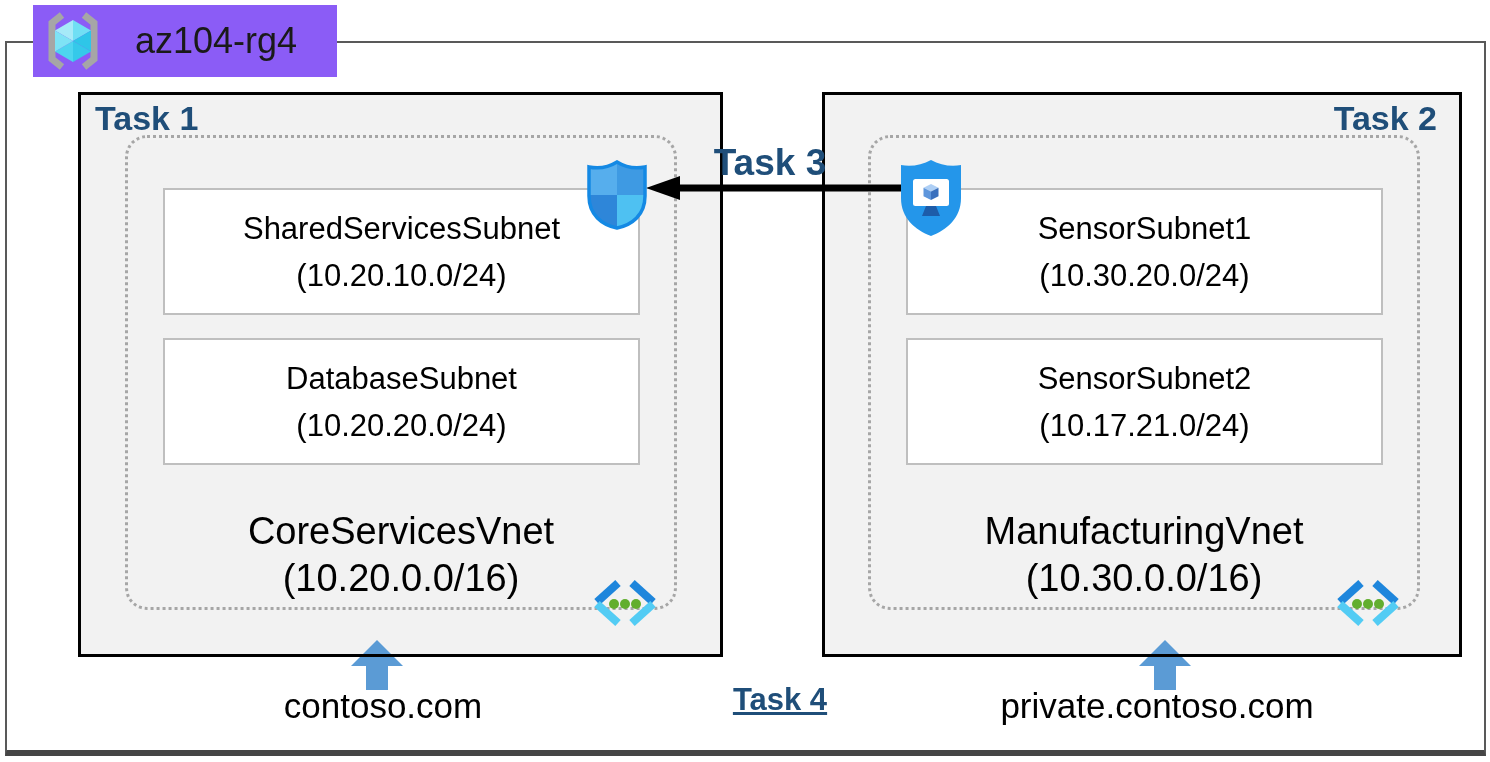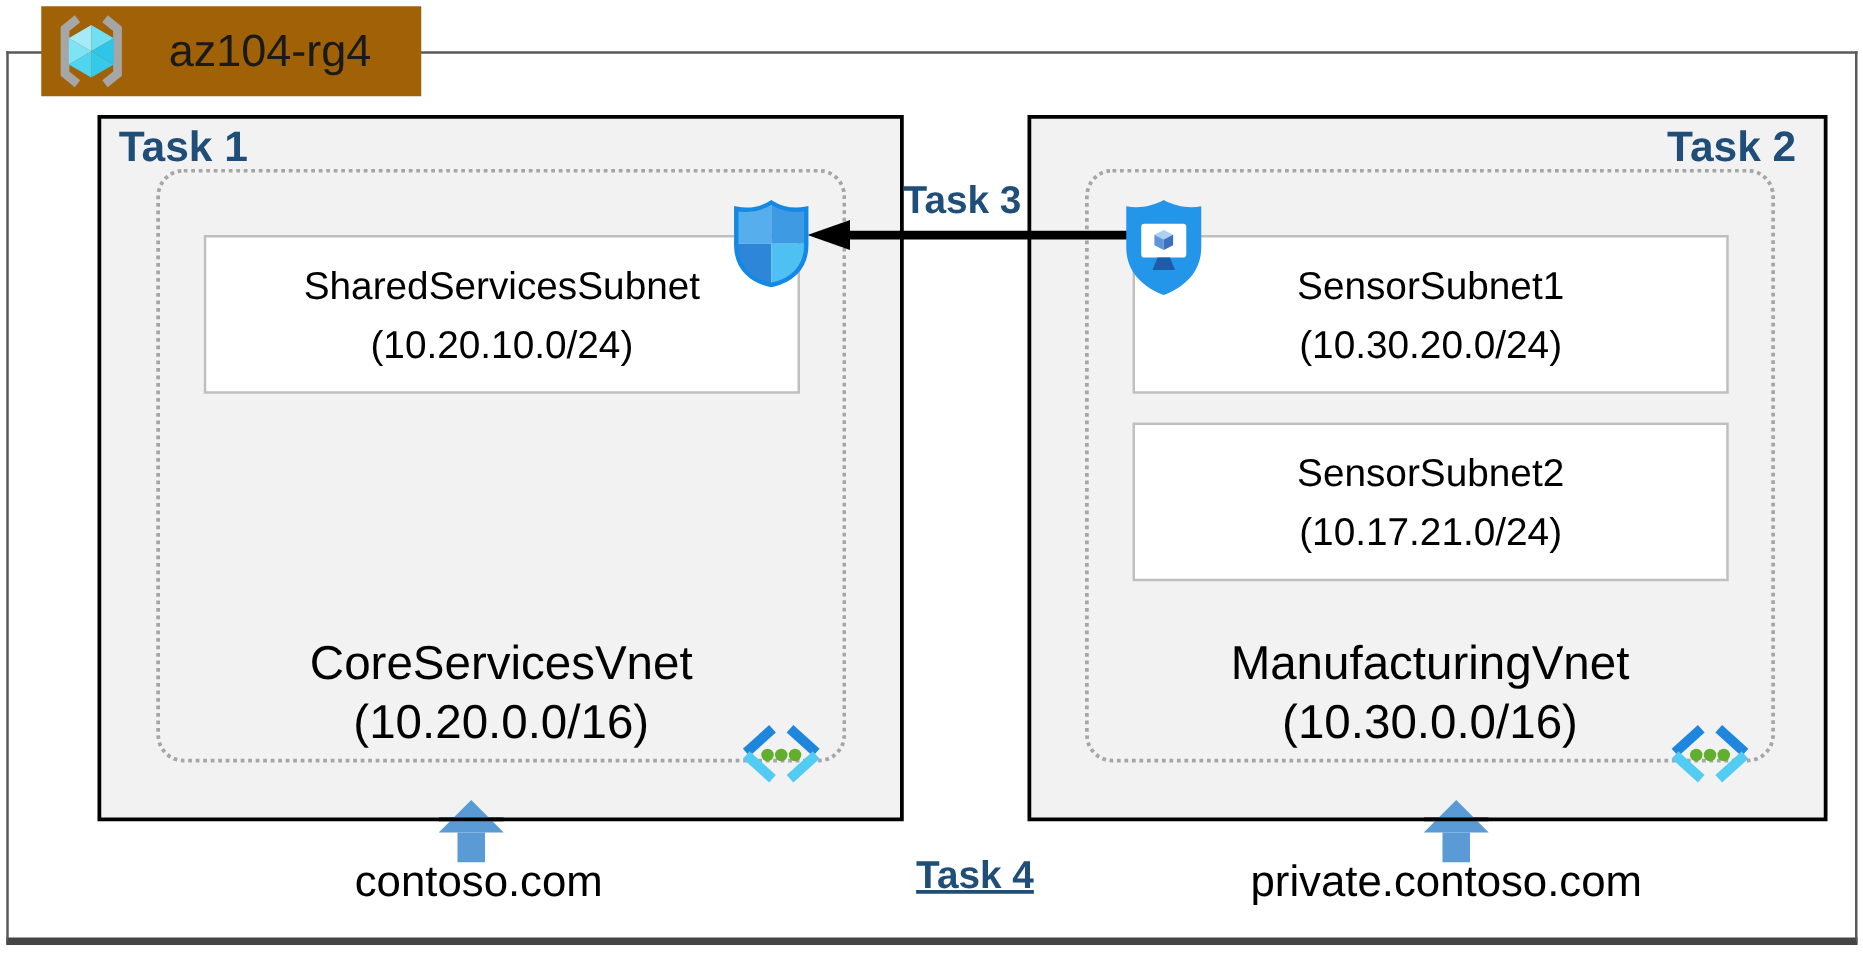--- a/index.html
+++ b/index.html
@@ -6,21 +6,21 @@
   .canvas {
     position:relative; width:1490px; height:762px; background:#fff;
     font-family:"Liberation Sans", sans-serif; color:#000; overflow:hidden;
   }
   
   .rg-frame {
     position:absolute; left:5px; top:41px; width:1481px; height:715px;
     border:2px solid #595959; border-bottom:6px solid #454545; box-sizing:border-box;
   }
   .rg-legend {
-    position:absolute; top:-38px; left:26px; height:72px; background:#a16207;
+    position:absolute; top:-38px; left:26px; height:72px; background:#8b5cf6;
     display:flex; align-items:center; gap:30px; padding:0 40px 0 8px;
   }
   .rg-title { font-size:36px; color:#1a1a1a; white-space:nowrap; }
 
   
   .task-box { position:absolute; background:#F2F2F2; border:3px solid #000; box-sizing:border-box; }
   .task-box.left  { left:78px;  top:92px; width:645px; height:565px; }
   .task-box.right { left:822px; top:92px; width:640px; height:565px; }
   .task-label { position:absolute; top:4px; font-size:34px; font-weight:bold; color:#1F4E79; white-space:nowrap; }
   .task-label.tl { left:14px; }
@@ -47,21 +47,21 @@
     position:absolute; left:0; right:0; top:370px; text-align:center;
     font-size:38px; line-height:47px;
   }
   .vnet-icon { position:absolute; left:462px; top:440px; width:70px; height:50px; }
 
   
   .nsg-icon     { position:absolute; left:585px; top:160px; width:64px; height:70px; z-index:6; }
   .bastion-icon { position:absolute; left:898px; top:158px; width:66px; height:80px; z-index:6; }
   .black-arrow  { position:absolute; left:640px; top:170px; width:270px; height:36px; z-index:5; }
   .task3-label  { position:absolute; left:690px; top:142px; width:160px; text-align:center;
-                  font-size:31px; font-weight:bold; color:#1F4E79; }
+                  font-size:37px; font-weight:bold; color:#1F4E79; }
   .up-arrow { position:absolute; width:52px; height:50px; z-index:3; }
   .up-arrow.left  { left:351px;  top:640px; }
   .up-arrow.right { left:1139px; top:640px; }
   .dns-label { position:absolute; top:686px; width:400px; text-align:center; font-size:35px; white-space:nowrap; }
   .dns-label.left  { left:183px; }
   .dns-label.right { left:957px; }
   .task4-label { position:absolute; left:692px; top:682px; width:176px; text-align:center;
                  font-size:31px; font-weight:bold; color:#1F4E79;text-decoration:underline; }
 </style>
 </head>
@@ -86,20 +86,24 @@
       <span class="rg-title">az104-rg4</span>
     </div>
   </div>
 
   <div class="task-box left">
     <div class="task-label tl">Task 1</div>
     <div class="vnet-dotted">
       <div class="subnet-box subnet-1">
         <div>SharedServicesSubnet</div>
         <div>(10.20.10.0/24)</div>
+      </div>
+      <div class="subnet-box subnet-2">
+        <div>DatabaseSubnet</div>
+        <div>(10.20.20.0/24)</div>
       </div>
       <div class="vnet-label">
         <div>CoreServicesVnet</div>
         <div>(10.20.0.0/16)</div>
       </div>
       <svg class="vnet-icon" viewBox="0 0 70 50">
         <line x1="28" y1="5" x2="7" y2="24" stroke="#1E86DC" stroke-width="8"></line>
         <line x1="7" y1="26" x2="28" y2="45" stroke="#53CCF4" stroke-width="8"></line>
         <line x1="42" y1="5" x2="63" y2="24" stroke="#1E86DC" stroke-width="8"></line>
         <line x1="63" y1="26" x2="42" y2="45" stroke="#53CCF4" stroke-width="8"></line>

